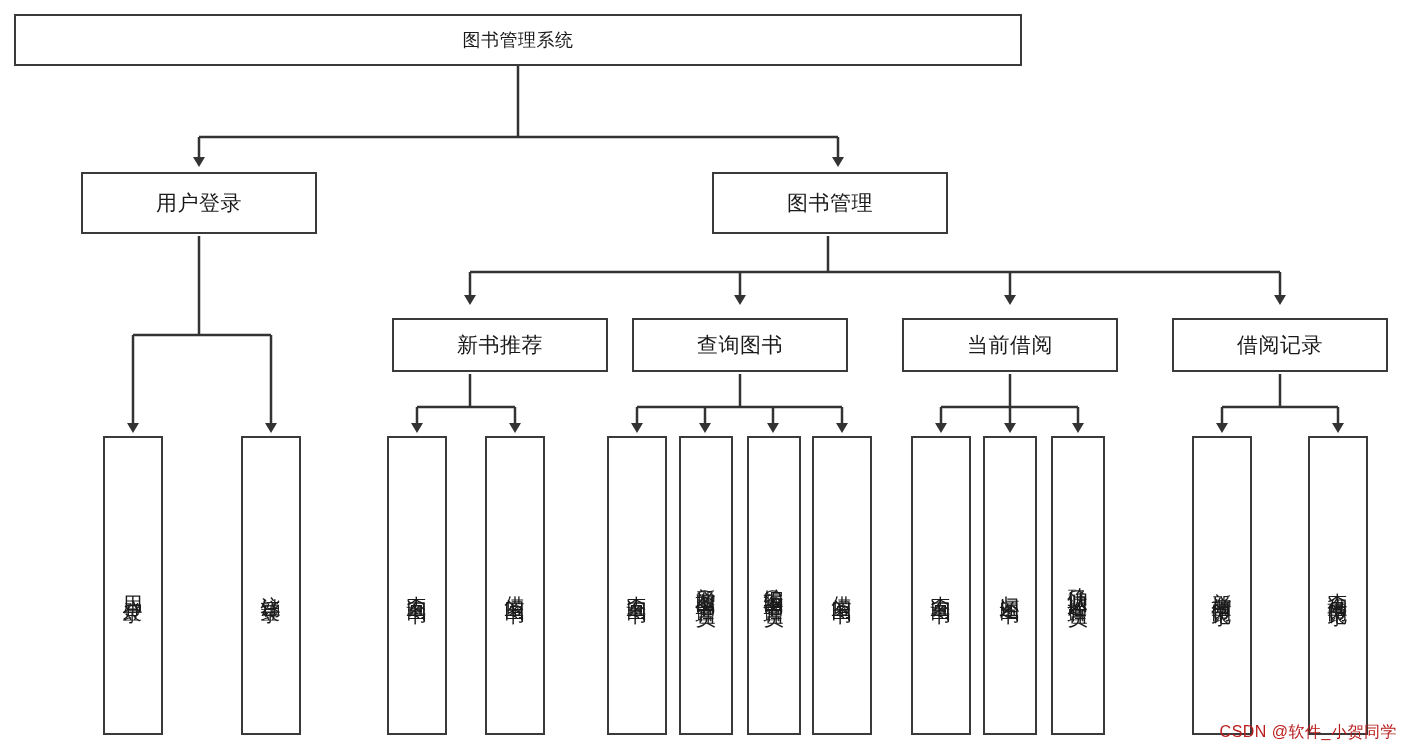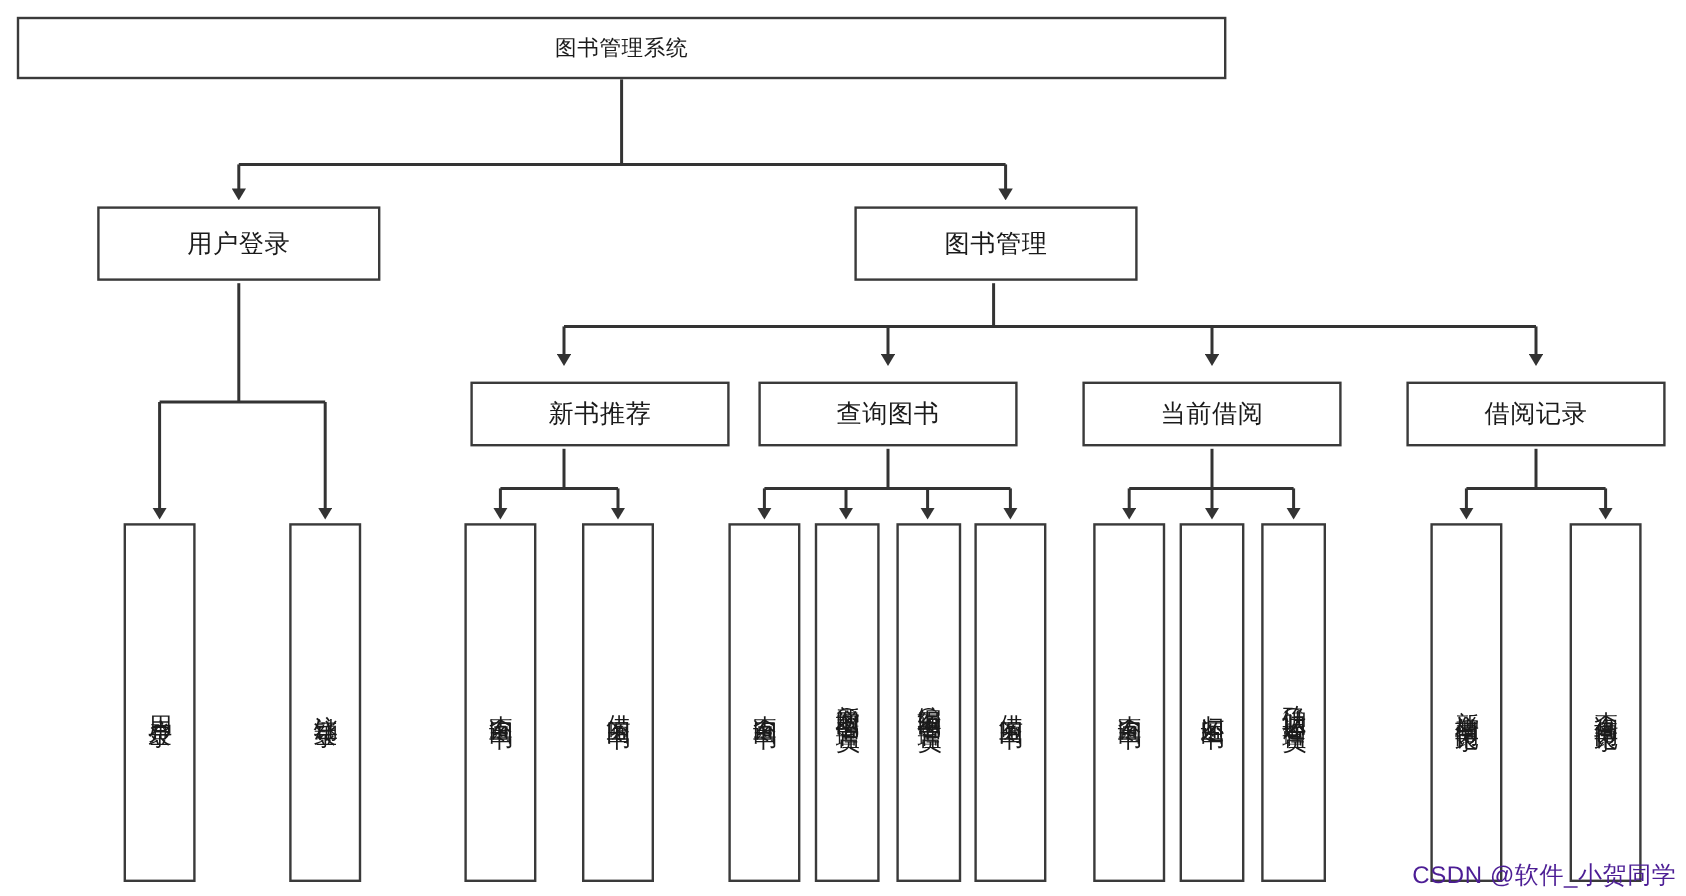--- a/index.html
+++ b/index.html
@@ -57,22 +57,22 @@
   .node .hlabel {
     white-space: nowrap;
   }
   #root-node {
     font-size: 18px;
   }
   #watermark {
     position: absolute;
     right: 8px;
     bottom: 4px;
-    font-size: 20px;
-    color: #4c1d95;
+    font-size: 16px;
+    color: #b91c1c;
     white-space: nowrap;
     letter-spacing: 0.5px;
   }
 </style>
 </head>
 <body>
 
 <div id="diagram-root">
 
   <svg class="edges" viewBox="0 0 1405 747" xmlns="http://www.w3.org/2000/svg">

